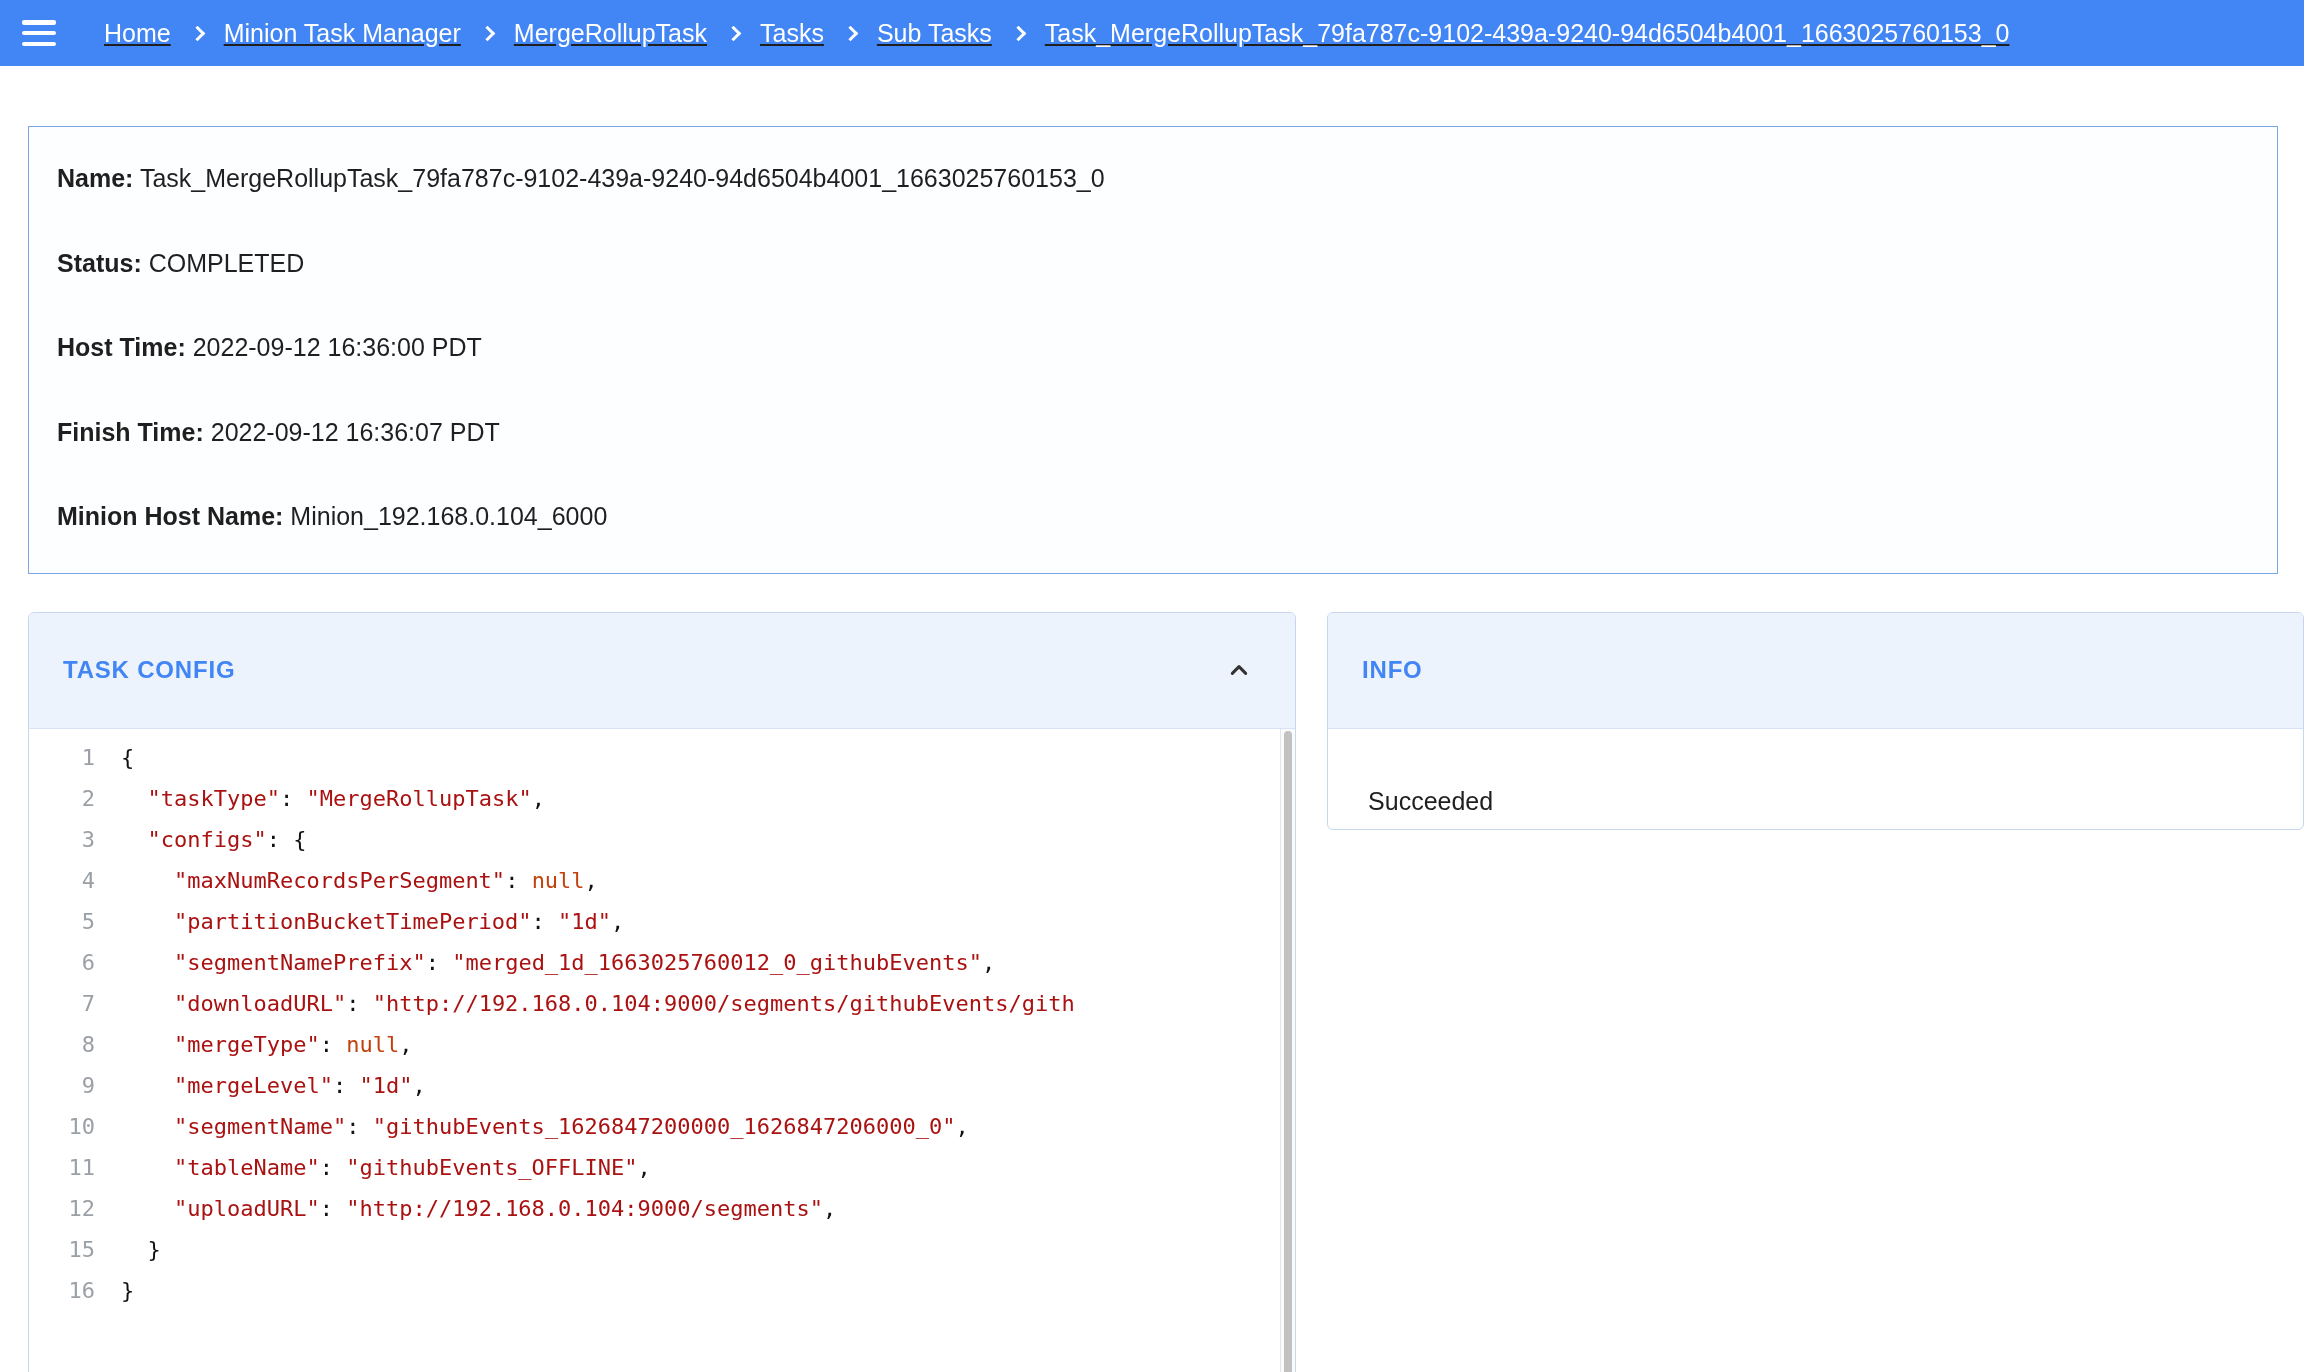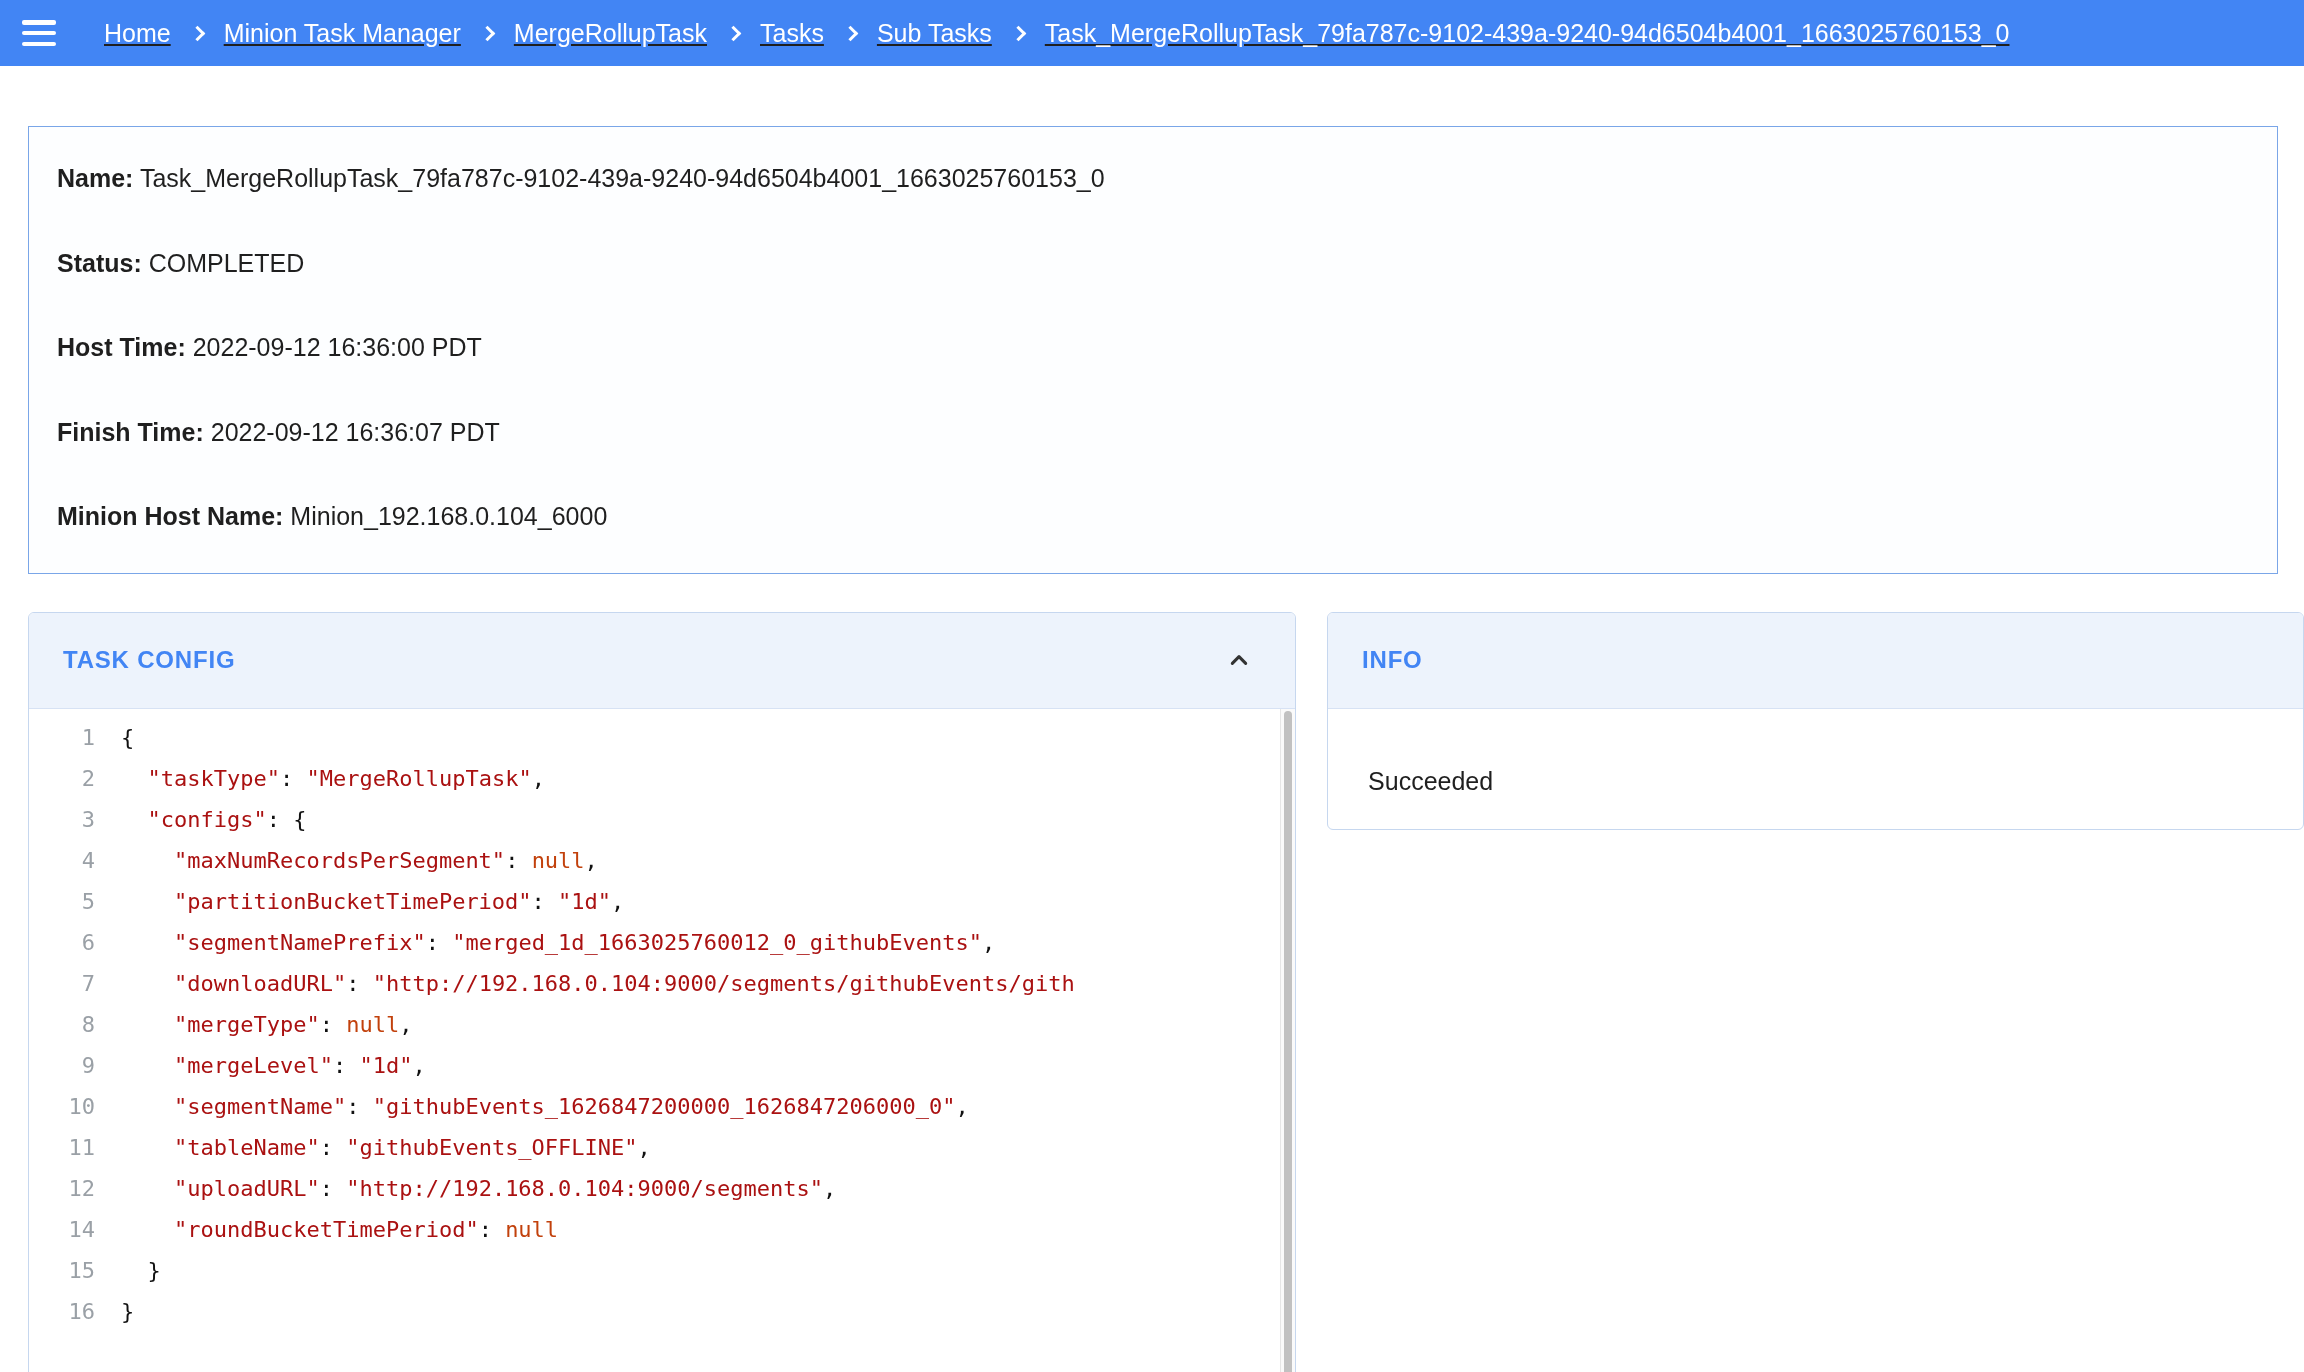--- a/index.html
+++ b/index.html
@@ -73,21 +73,21 @@
     margin: 38px 0 0 28px;
     gap: 31px;
   }
   .panel {
     border: 1px solid #c6d7ef;
     border-radius: 6px;
     background: #ffffff;
     overflow: hidden;
   }
   .panel-header {
-    height: 96px;
+    height: 116px;
     background: #edf3fc;
     border-bottom: 1px solid #d7e2f4;
     display: flex;
     align-items: center;
     padding: 0 40px 0 34px;
     cursor: pointer;
   }
   .panel-title {
     color: #4285f4;
     font-size: 24px;
@@ -194,21 +194,20 @@
           <div class="cline"><span class="ln">3</span><span class="lc"><span class="tok-p">  </span><span class="tok-s">"configs"</span><span class="tok-p">: {</span></span></div>
           <div class="cline"><span class="ln">4</span><span class="lc"><span class="tok-p">    </span><span class="tok-s">"maxNumRecordsPerSegment"</span><span class="tok-p">: </span><span class="tok-a">null</span><span class="tok-p">,</span></span></div>
           <div class="cline"><span class="ln">5</span><span class="lc"><span class="tok-p">    </span><span class="tok-s">"partitionBucketTimePeriod"</span><span class="tok-p">: </span><span class="tok-s">"1d"</span><span class="tok-p">,</span></span></div>
           <div class="cline"><span class="ln">6</span><span class="lc"><span class="tok-p">    </span><span class="tok-s">"segmentNamePrefix"</span><span class="tok-p">: </span><span class="tok-s">"merged_1d_1663025760012_0_githubEvents"</span><span class="tok-p">,</span></span></div>
           <div class="cline"><span class="ln">7</span><span class="lc"><span class="tok-p">    </span><span class="tok-s">"downloadURL"</span><span class="tok-p">: </span><span class="tok-s">"http://192.168.0.104:9000/segments/githubEvents/gith</span></span></div>
           <div class="cline"><span class="ln">8</span><span class="lc"><span class="tok-p">    </span><span class="tok-s">"mergeType"</span><span class="tok-p">: </span><span class="tok-a">null</span><span class="tok-p">,</span></span></div>
           <div class="cline"><span class="ln">9</span><span class="lc"><span class="tok-p">    </span><span class="tok-s">"mergeLevel"</span><span class="tok-p">: </span><span class="tok-s">"1d"</span><span class="tok-p">,</span></span></div>
           <div class="cline"><span class="ln">10</span><span class="lc"><span class="tok-p">    </span><span class="tok-s">"segmentName"</span><span class="tok-p">: </span><span class="tok-s">"githubEvents_1626847200000_1626847206000_0"</span><span class="tok-p">,</span></span></div>
           <div class="cline"><span class="ln">11</span><span class="lc"><span class="tok-p">    </span><span class="tok-s">"tableName"</span><span class="tok-p">: </span><span class="tok-s">"githubEvents_OFFLINE"</span><span class="tok-p">,</span></span></div>
           <div class="cline"><span class="ln">12</span><span class="lc"><span class="tok-p">    </span><span class="tok-s">"uploadURL"</span><span class="tok-p">: </span><span class="tok-s">"http://192.168.0.104:9000/segments"</span><span class="tok-p">,</span></span></div>
-          <div class="cline"><span class="ln">14</span><span class="lc"><span class="tok-p">    </span><span class="tok-s">"roundBucketTimePeriod"</span><span class="tok-p">: </span><span class="tok-a">null</span></span></div>
           <div class="cline"><span class="ln">15</span><span class="lc"><span class="tok-p">  }</span></span></div>
           <div class="cline"><span class="ln">16</span><span class="lc"><span class="tok-p">}</span></span></div>
         </div>
       <div class="scrollbar">
         <div class="scroll-thumb"></div>
       </div>
     </div>
   </section>
 
   <section class="panel info-panel">

